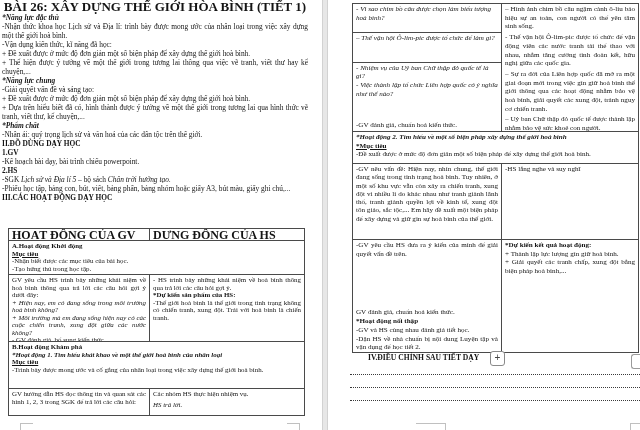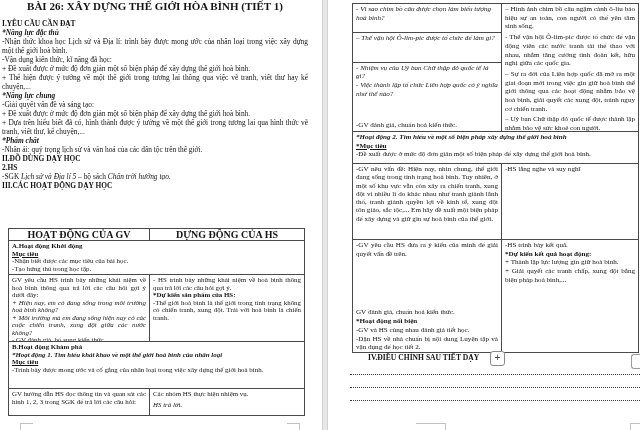--- a/index.html
+++ b/index.html
@@ -5,33 +5,33 @@
   html,body{margin:0;padding:0;}
   body{width:640px;height:430px;overflow:hidden;background:#fafafa;position:relative;
        font-family:"Liberation Serif","DejaVu Serif",serif;color:#141414;}
   .page{position:absolute;top:0;height:430px;background:#ffffff;}
   #page1{left:0;width:322px;}
   #page2{left:328px;width:312px;}
   #gap-strip{position:absolute;left:322px;top:0;width:6px;height:430px;background:#e7e7e7;
              border-left:1px solid #d2d2d2;border-right:1px solid #d2d2d2;box-sizing:border-box;}
   
   .p1-text{position:absolute;left:2px;top:2px;width:306px;font-size:7.4px;line-height:9px;text-align:justify;}
-  .doc-title{text-align:center;font-weight:bold;font-size:11px;margin-bottom:8px;}
+  .doc-title{text-align:center;font-weight:bold;font-size:13px;margin-bottom:2px;}
   .b{font-weight:bold;}
   .i{font-style:italic;}
   .bi{font-weight:bold;font-style:italic;}
   .bu{font-weight:bold;text-decoration:underline;}
   
   .t{position:absolute;border:1px solid #4a4a4a;box-sizing:border-box;background:#fff;}
   .tr{display:flex;box-sizing:border-box;border-bottom:1px solid #4a4a4a;overflow:hidden;}
   .tr:last-child{border-bottom:none;}
   .td{box-sizing:border-box;padding:1px 3px;overflow:hidden;text-align:justify;}
   .td2{border-left:1px solid #4a4a4a;}
   #p1-table{left:8px;top:228px;width:297px;font-size:6.9px;line-height:7.5px;}
-  #p1-table .hdr{font-weight:bold;text-align:center;font-size:10px;line-height:10px;}
+  #p1-table .hdr{font-weight:bold;font-size:12px;line-height:10px;}
   #p1-table .cL{width:140px;flex:none;}
   #p1-table .cR{flex:1;}
   #p2-table{left:24px;top:3px;width:287px;font-size:7.1px;line-height:8.7px;}
   #p2-table .cL{width:148px;flex:none;}
   #p2-table .cR{flex:1;}
   .sub{box-sizing:border-box;padding:1px 3px;overflow:hidden;}
   .sub-b{border-bottom:1px solid #4a4a4a;}
   .ans{margin-bottom:2px;}
   
   #p2-iv{position:absolute;left:40px;top:353px;font-weight:bold;font-size:7.6px;}
@@ -47,35 +47,37 @@
   
   .gap-sm{height:3px;}
   .spacer50{height:50px;}
 </style>
 </head>
 <body>
 
 <div class="page" id="page1">
   <div class="p1-text">
     <div class="doc-title">BÀI 26: XÂY DỰNG THẾ GIỚI HÒA BÌNH (TIẾT 1)</div>
-    <div class="b">I.YÊU CẦU CẦN ĐẠT</div>
     <div class="bi">*Năng lực đặc thù</div>
     <div>-Nhận thức khoa học Lịch sử và Địa lí: trình bày được mong ước của nhân loại trong việc xây dựng một thế giới hoà bình.</div>
     <div>-Vận dụng kiến thức, kĩ năng đã học:</div>
     <div>+ Đề xuất được ở mức độ đơn giản một số biện pháp để xây dựng thế giới hoà bình.</div>
     <div>+ Thể hiện được ý tưởng về một thế giới trong tương lai thông qua việc vẽ tranh, viết thư hay kể chuyện,...</div>
     <div class="bi">*Năng lực chung</div>
     <div>-Giải quyết vấn đề và sáng tạo:</div>
     <div>+ Đề xuất được ở mức độ đơn giản một số biện pháp để xây dựng thế giới hoà bình.</div>
     <div>+ Dựa trên hiểu biết đã có, hình thành được ý tưởng về một thế giới trong tương lai qua hình thức vẽ tranh, viết thư, kể chuyện,...</div>
     <div class="bi">*Phẩm chất</div>
     <div>-Nhân ái: quý trọng lịch sử và văn hoá của các dân tộc trên thế giới.</div>
     <div class="b">II.ĐỒ DÙNG DẠY HỌC</div>
+    <div class="b">1.GV</div>
+    <div>-Kế hoạch bài dạy, bài trình chiếu powerpoint.</div>
     <div class="b">2.HS</div>
     <div><span>-SGK </span><span class="i">Lịch sử và Địa lí 5</span><span> – bộ sách </span><span class="i">Chân trời hướng tạo</span><span>.</span></div>
+    <div>-Phiếu học tập, bảng con, bút, viết, bảng phấn, bảng nhóm hoặc giấy A3, bút màu, giấy ghi chú,...</div>
     <div class="b">III.CÁC HOẠT ĐỘNG DẠY HỌC</div>
   </div>
 
   <div class="t" id="p1-table">
     <div class="tr" style="height:12px;">
       <div class="td cL hdr">HOẠT ĐỘNG CỦA GV</div>
       <div class="td cR td2 hdr">DỰNG ĐỘNG CỦA HS</div>
     </div>
     <div class="tr" style="height:34px;">
       <div class="td" style="flex:1;">
@@ -155,26 +157,25 @@
       </div>
       <div class="td cR td2">
         <div>-HS lắng nghe và suy nghĩ</div>
       </div>
     </div>
     <div class="tr" style="height:112px;">
       <div class="td cL">
         <div>-GV yêu cầu HS đưa ra ý kiến của mình để giải quyết vấn đề trên.</div>
         <div class="spacer50"></div>
         <div>GV đánh giá, chuẩn hoá kiến thức.</div>
-        <div class="b">*Hoạt động nối biện</div>
+        <div class="b">*Hoạt động nối thập</div>
         <div>-GV và HS cùng nhau đánh giá tiết học.</div>
         <div>-Dặn HS về nhà chuẩn bị nội dung Luyện tập và vận dụng để học tiết 2.</div>
       </div>
       <div class="td cR td2">
-        <div>-HS trình bày kết quả.</div>
         <div class="b">*Dự kiến kết quả hoạt động:</div>
         <div>+ Thành lập lực lượng gìn giữ hoà bình.</div>
         <div>+ Giải quyết các tranh chấp, xung đột bằng biện pháp hoà bình,...</div>
       </div>
     </div>
   </div>
 
   <div id="p2-iv">IV.ĐIỀU CHỈNH SAU TIẾT DẠY</div>
   <div id="p2-plus">+</div>
   <div id="p2-partial-box"></div>

